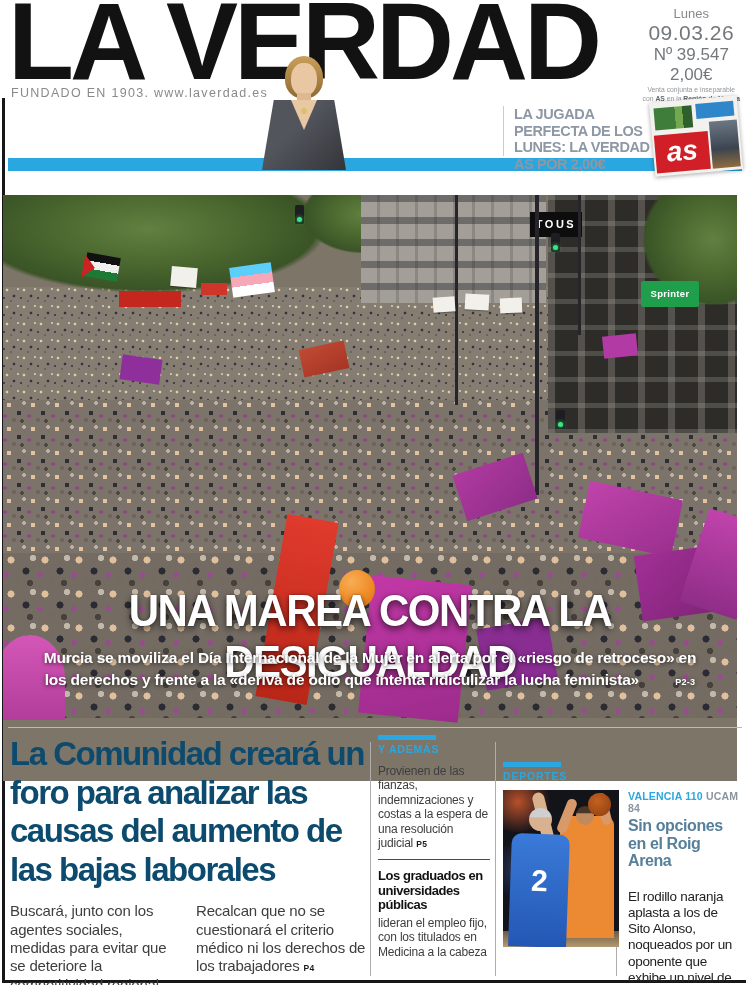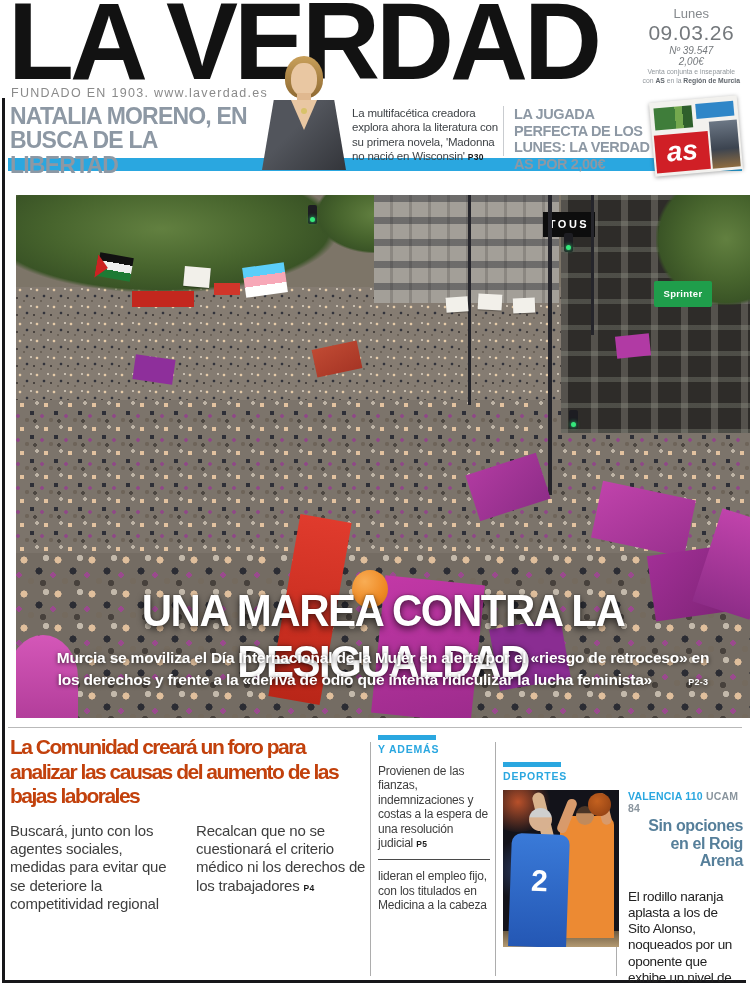--- a/index.html
+++ b/index.html
@@ -12,21 +12,21 @@
   .edge-left { position:absolute; left:2px; top:98px; bottom:3px; width:3px; background:#17171a; }
   .edge-bottom { position:absolute; left:2px; right:4px; bottom:2px; height:3px; background:#17171a; }
 
   
   .logo { position:absolute; left:8px; top:-14px; font-size:108px; font-weight:bold;
           letter-spacing:-4px; color:#121212; line-height:1; transform:scaleY(1.02); transform-origin:left top; z-index:1; }
   .founded { position:absolute; left:11px; top:86px; font-size:12.5px; letter-spacing:1.3px; color:#8a8a8a; }
   .dateblock { position:absolute; right:10px; top:6px; text-align:center; color:#74787c; z-index:1; }
   .db-day { font-size:13px; color:#85898d; }
   .db-date { font-size:21px; letter-spacing:.5px; }
-  .db-issue, .db-price { font-size:10px;font-style:italic; }
+  .db-issue, .db-price { font-size:17px; }
   .db-note { font-size:6.8px; line-height:1.3; color:#92989d; margin-top:1px; }
   .db-note b { color:#60666c; }
 
   
   .blue-band { position:absolute; left:8px; right:8px; top:158px; height:13px; background:#2aa7e0; z-index:1; }
   .teaser-left { position:absolute; left:10px; top:104px; width:250px; font-size:23px; font-weight:bold;
                  letter-spacing:-.8px; line-height:1.06; color:#8d98a4; z-index:2; }
   .teaser-mid { position:absolute; left:352px; top:106px; width:150px; font-size:11.5px; line-height:1.25;
                 letter-spacing:-.2px; color:#3f4347; z-index:2; }
   .pref { font-weight:bold; font-size:8.5px; color:#1a1a1a; letter-spacing:.3px; }
@@ -53,21 +53,21 @@
             background:linear-gradient(180deg,#eccca6,#dfb astray); background:#e9c7a2; }
   .w-neck { position:absolute; left:39px; top:37px; width:14px; height:11px; background:#e0b88f; }
   .w-body { position:absolute; left:4px; top:44px; width:84px; height:70px;
             background:linear-gradient(135deg,#52555c 0 40%,#33353a); 
             clip-path:polygon(14% 0,86% 0,100% 100%,0 100%); }
   .w-v { position:absolute; left:33px; top:44px; width:0; height:0;
          border-left:13px solid transparent; border-right:13px solid transparent; border-top:30px solid #e9c7a2; }
   .w-chain { position:absolute; left:43px; top:52px; width:6px; height:6px; border-radius:50%; background:#d8c26a; }
 
   
-  .photo { position:absolute; left:16px; top:195px; width:734px; height:523px; overflow:hidden; background:#7d7httpd568; background-color:#7d7568; }
+  .photo { position:absolute; left:3px; top:195px; width:734px; height:586px; overflow:hidden; background:#7d7httpd568; background-color:#7d7568; }
   .tree { position:absolute; background:radial-gradient(ellipse at 50% 45%, #628040 0%, #47642d 45%, #3a5426 68%, rgba(58,84,38,0) 72%); }
   .bldg-mid { position:absolute; left:358px; top:0; width:185px; height:108px;
       background:repeating-linear-gradient(90deg,#a39f98 0 16px,#8b8781 16px 19px);
   }
   .bldg-mid:after { content:""; position:absolute; inset:0;
       background:repeating-linear-gradient(180deg, rgba(44,46,52,.45) 0 7px, transparent 7px 22px); }
   .bldg-right { position:absolute; left:545px; top:0; width:189px; height:238px;
       background:repeating-linear-gradient(90deg,#55524d 0 7px,#2e2c29 7px 30px); }
   .bldg-right:after { content:""; position:absolute; inset:0;
       background:repeating-linear-gradient(180deg, rgba(160,165,150,.28) 0 5px, transparent 5px 26px); }
@@ -125,21 +125,21 @@
       text-shadow:0 1px 4px rgba(0,0,0,.7); z-index:5; }
   .photo-sub .pref { color:#fff; font-size:9px;margin-left:32px; }
   .photo-caption { position:absolute; left:0; bottom:6px; max-width:492px; background:rgba(12,12,12,.82);
       color:#ececec; font-size:10.5px; padding:3px 7px 4px; z-index:6; }
   .photo-caption b { font-size:8.5px; color:#fff; letter-spacing:.3px; }
 
   .mid-rule { position:absolute; left:8px; right:8px; top:727px; border-top:1px solid #b9b9b9; }
 
   
   .col-left { position:absolute; left:10px; top:735px; width:356px; }
-  .lead-head { font-size:21px; line-height:1.17; letter-spacing:-1.5px; font-weight:bold; color:#c2410c; }
+  .lead-head { font-size:33px; line-height:1.17; letter-spacing:-1.5px; font-weight:bold; color:#0c4a6e; }
   .decks { margin-top:13px; display:flex; gap:16px; }
   .deck { width:172px; font-size:15px; line-height:1.22; letter-spacing:-.2px; color:#3e3e3e; }
 
   .vdiv { position:absolute; width:1px; background:#adadad; }
   .vd1 { left:370px; top:742px; height:234px; }
   .vd2 { left:495px; top:742px; height:234px; }
   .vd3 { left:616px; top:920px; height:56px; }
 
   .kbar { width:58px; height:5px; background:#2aa7e0; }
   .kicker { margin-top:3px; font-size:10.5px; font-weight:bold; color:#2aa7e0; letter-spacing:.8px; }
@@ -172,21 +172,21 @@
   .bb-blue { position:absolute; left:7px; top:44px; width:58px; height:113px; border-radius:10px 10px 0 0;
              background:linear-gradient(180deg,#3a7ad8,#2457b4); transform:rotate(2deg);
              color:#fff; font-weight:bold; font-size:30px; text-align:center; padding-top:30px; }
   .bb-blue-arm { position:absolute; left:34px; top:2px; width:12px; height:50px; background:#d9b28c;
                  border-radius:6px; transform:rotate(-14deg); }
   .bb-blue-head { position:absolute; left:26px; top:18px; width:23px; height:23px; border-radius:50%;
                   background:linear-gradient(180deg,#cfcfcf 40%, #d8b190 42%); }
   .sport-text { margin-left:9px; width:115px; }
   .scoreline { font-size:10.5px; font-weight:bold; letter-spacing:.2px; }
   .score-a { color:#2aa7e0; } .score-b { color:#8a959e; }
-  .sport-head { margin-top:3px; font-size:16px; font-weight:bold; color:#567f9a; line-height:1.1; letter-spacing:-.4px;text-align:right; }
+  .sport-head { margin-top:3px; font-size:16px; font-weight:bold; color:#567f9a; line-height:1.1; letter-spacing:-.4px; }
   .sport-body { margin-top:19px; font-size:13.5px; color:#222; line-height:1.2; letter-spacing:-.3px; }
 </style>
 </head>
 <body>
 
 <div class="page">
   <div class="edge-left"></div>
   <div class="edge-bottom"></div>
 
   <div class="logo">LA VERDAD</div>
@@ -196,24 +196,20 @@
     <div class="db-date">09.03.26</div>
     <div class="db-issue">Nº 39.547</div>
     <div class="db-price">2,00€</div>
     <div class="db-note">
       <span>Venta conjunta e inseparable</span><br>
       <span>con </span><b>AS</b><span> en la </span><b>Región de Murcia</b>
     </div>
   </div>
 
   <div class="blue-band"></div>
-  <div class="teaser-left">NATALIA MORENO, EN BUSCA DE LA LIBERTAD</div>
-  <div class="teaser-mid">
-    <span>La multifacética creadora explora ahora la literatura con su primera novela, 'Madonna no nació en Wisconsin' </span><span class="pref">P30</span>
-  </div>
   <div class="divider-v1"></div>
   <div class="teaser-right">LA JUGADA PERFECTA DE LOS LUNES: LA VERDAD Y AS POR 2,00€</div>
 
   <div class="as-thumb">
     <div class="as-green"></div>
     <div class="as-blue"></div>
     <div class="as-red">as</div>
     <div class="as-photo"></div>
   </div>
 
@@ -306,20 +302,21 @@
     <div class="kicker">Y ADEMÁS</div>
 
     <div class="item">
       <div class="item-text">
         <span>Provienen de las fianzas, indemnizaciones y costas a la espera de una resolución judicial </span><span class="pref">P5</span>
       </div>
     </div>
     <div class="item-rule"></div>
 
     <div class="item">
+      <div class="item-head">Los graduados en universidades públicas</div>
       <div class="item-text">
         <span>lideran el empleo fijo, con los titulados en Medicina a la cabeza </span>
       </div>
     </div>
 
   </div>
 
   <div class="col-right">
     <div class="kbar"></div>
     <div class="kicker">DEPORTES</div>

